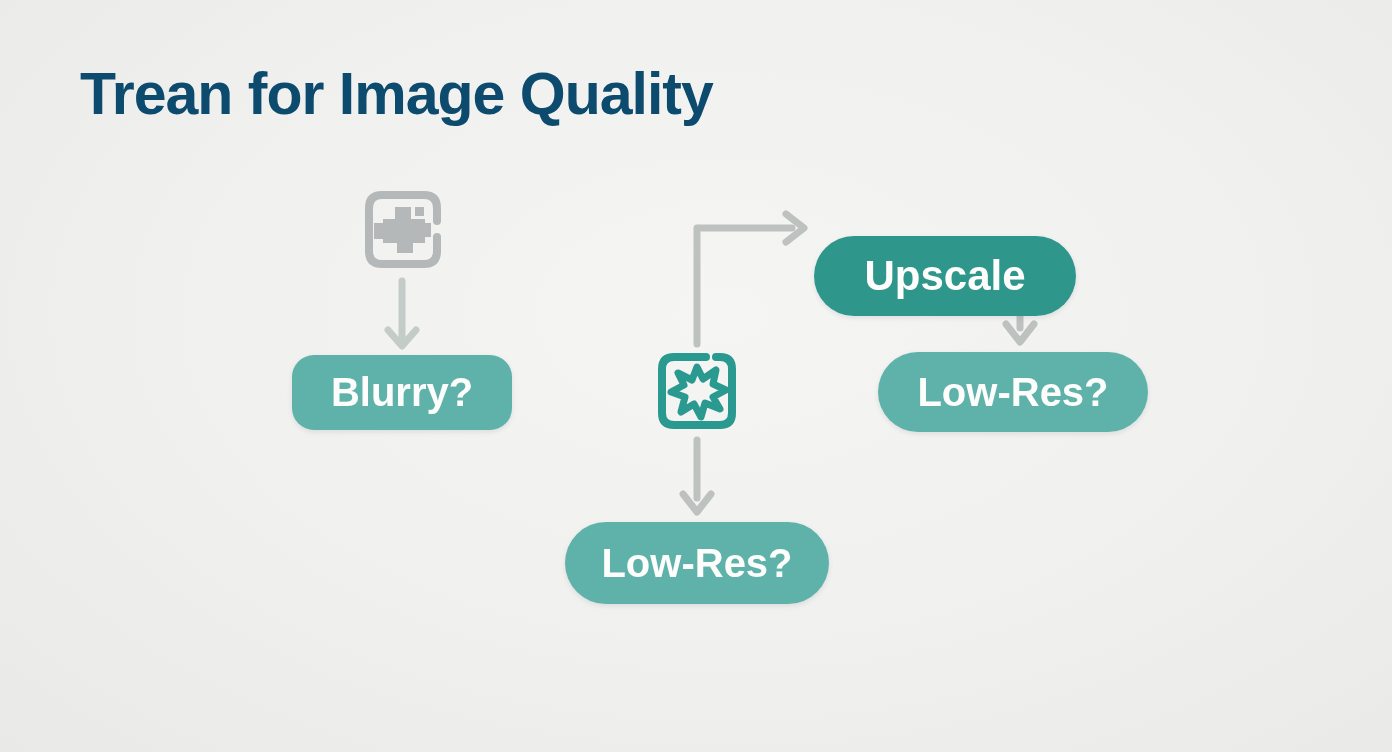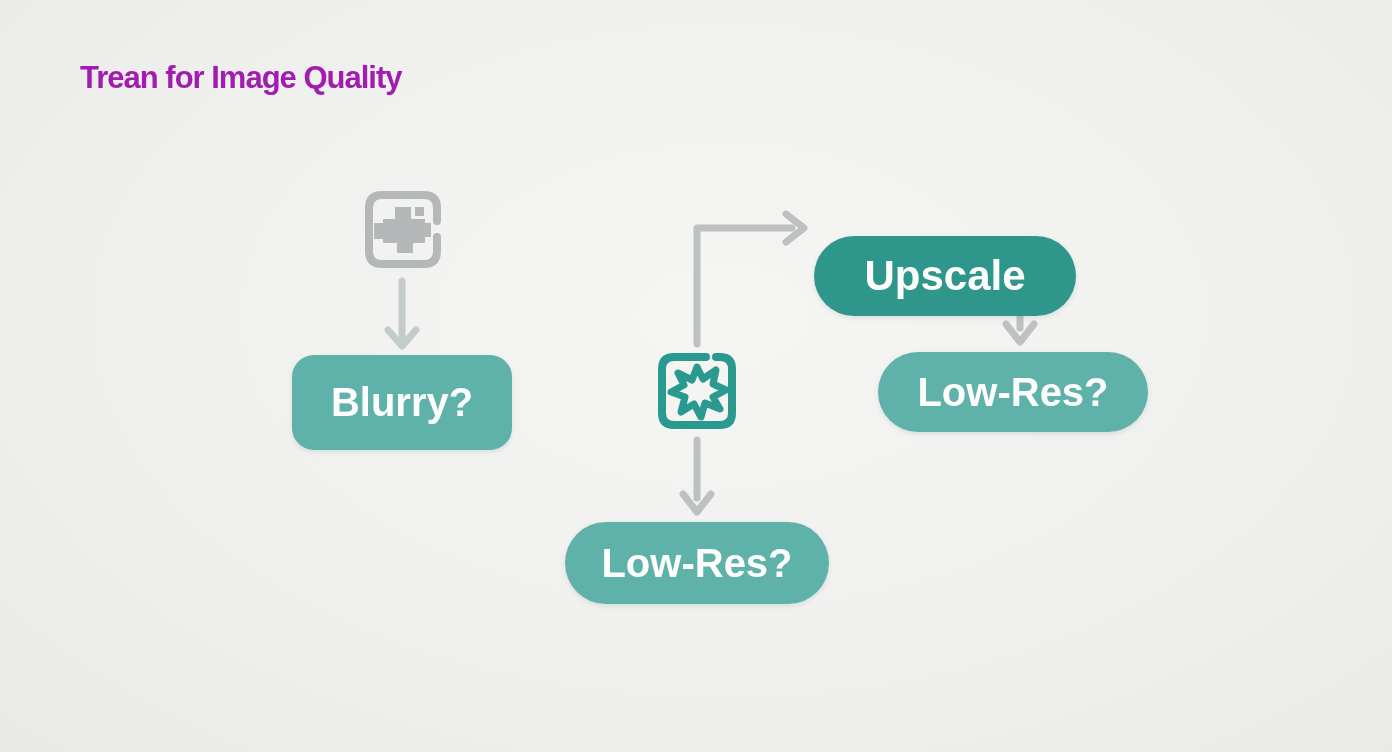--- a/index.html
+++ b/index.html
@@ -5,32 +5,32 @@
   * { margin: 0; padding: 0; box-sizing: border-box; }
   html,body { width: 1392px; height: 752px; overflow: hidden; }
   body {
     font-family: "Liberation Sans", "DejaVu Sans", sans-serif;
     background: radial-gradient(ellipse at 52% 42%, #f5f5f4 0%, #f0f0ef 55%, #e9e9e8 100%);
     position: relative;
   }
   .canvas { position: absolute; inset: 0; }
   .title {
     position: absolute; left: 80px; top: 60px;
-    font-size: 31px; font-weight: 700; color: #a21caf;
+    font-size: 59px; font-weight: 700; color: #0c4a6e;
     letter-spacing: -1px;
   }
   .pill {
     position: absolute;
     display: flex; align-items: center; justify-content: center;
     color: #fdfdfc; font-weight: 700;
     box-shadow: 0 2px 5px rgba(60,80,78,0.12);
   }
   .pill-mid { background: #5fb2a9; }
   .pill-dark { background: #2f968c; }
-  .pill-blurry  { left: 292px; top: 355px; width: 220px; height: 95px; border-radius: 22px; font-size: 40px; }
+  .pill-blurry  { left: 292px; top: 355px; width: 220px; height: 75px; border-radius: 22px; font-size: 40px; }
   .pill-upscale { left: 814px; top: 188px; width: 262px; height: 80px; border-radius: 40px; font-size: 42px; margin-top: 48px; }
   .pill-lowres-right  { left: 878px; top: 352px; width: 270px; height: 80px; border-radius: 40px; font-size: 40px; }
   .pill-lowres-bottom { left: 565px; top: 522px; width: 264px; height: 82px; border-radius: 41px; font-size: 40px; }
   .icon-box { position: absolute; }
   .icon-source { left: 357px; top: 183px; width: 92px; height: 92px; }
   .icon-burst  { left: 652px; top: 347px; width: 90px; height: 90px; }
   svg.connectors { position: absolute; inset: 0; pointer-events: none; }
 </style>
 </head>
 <body>

